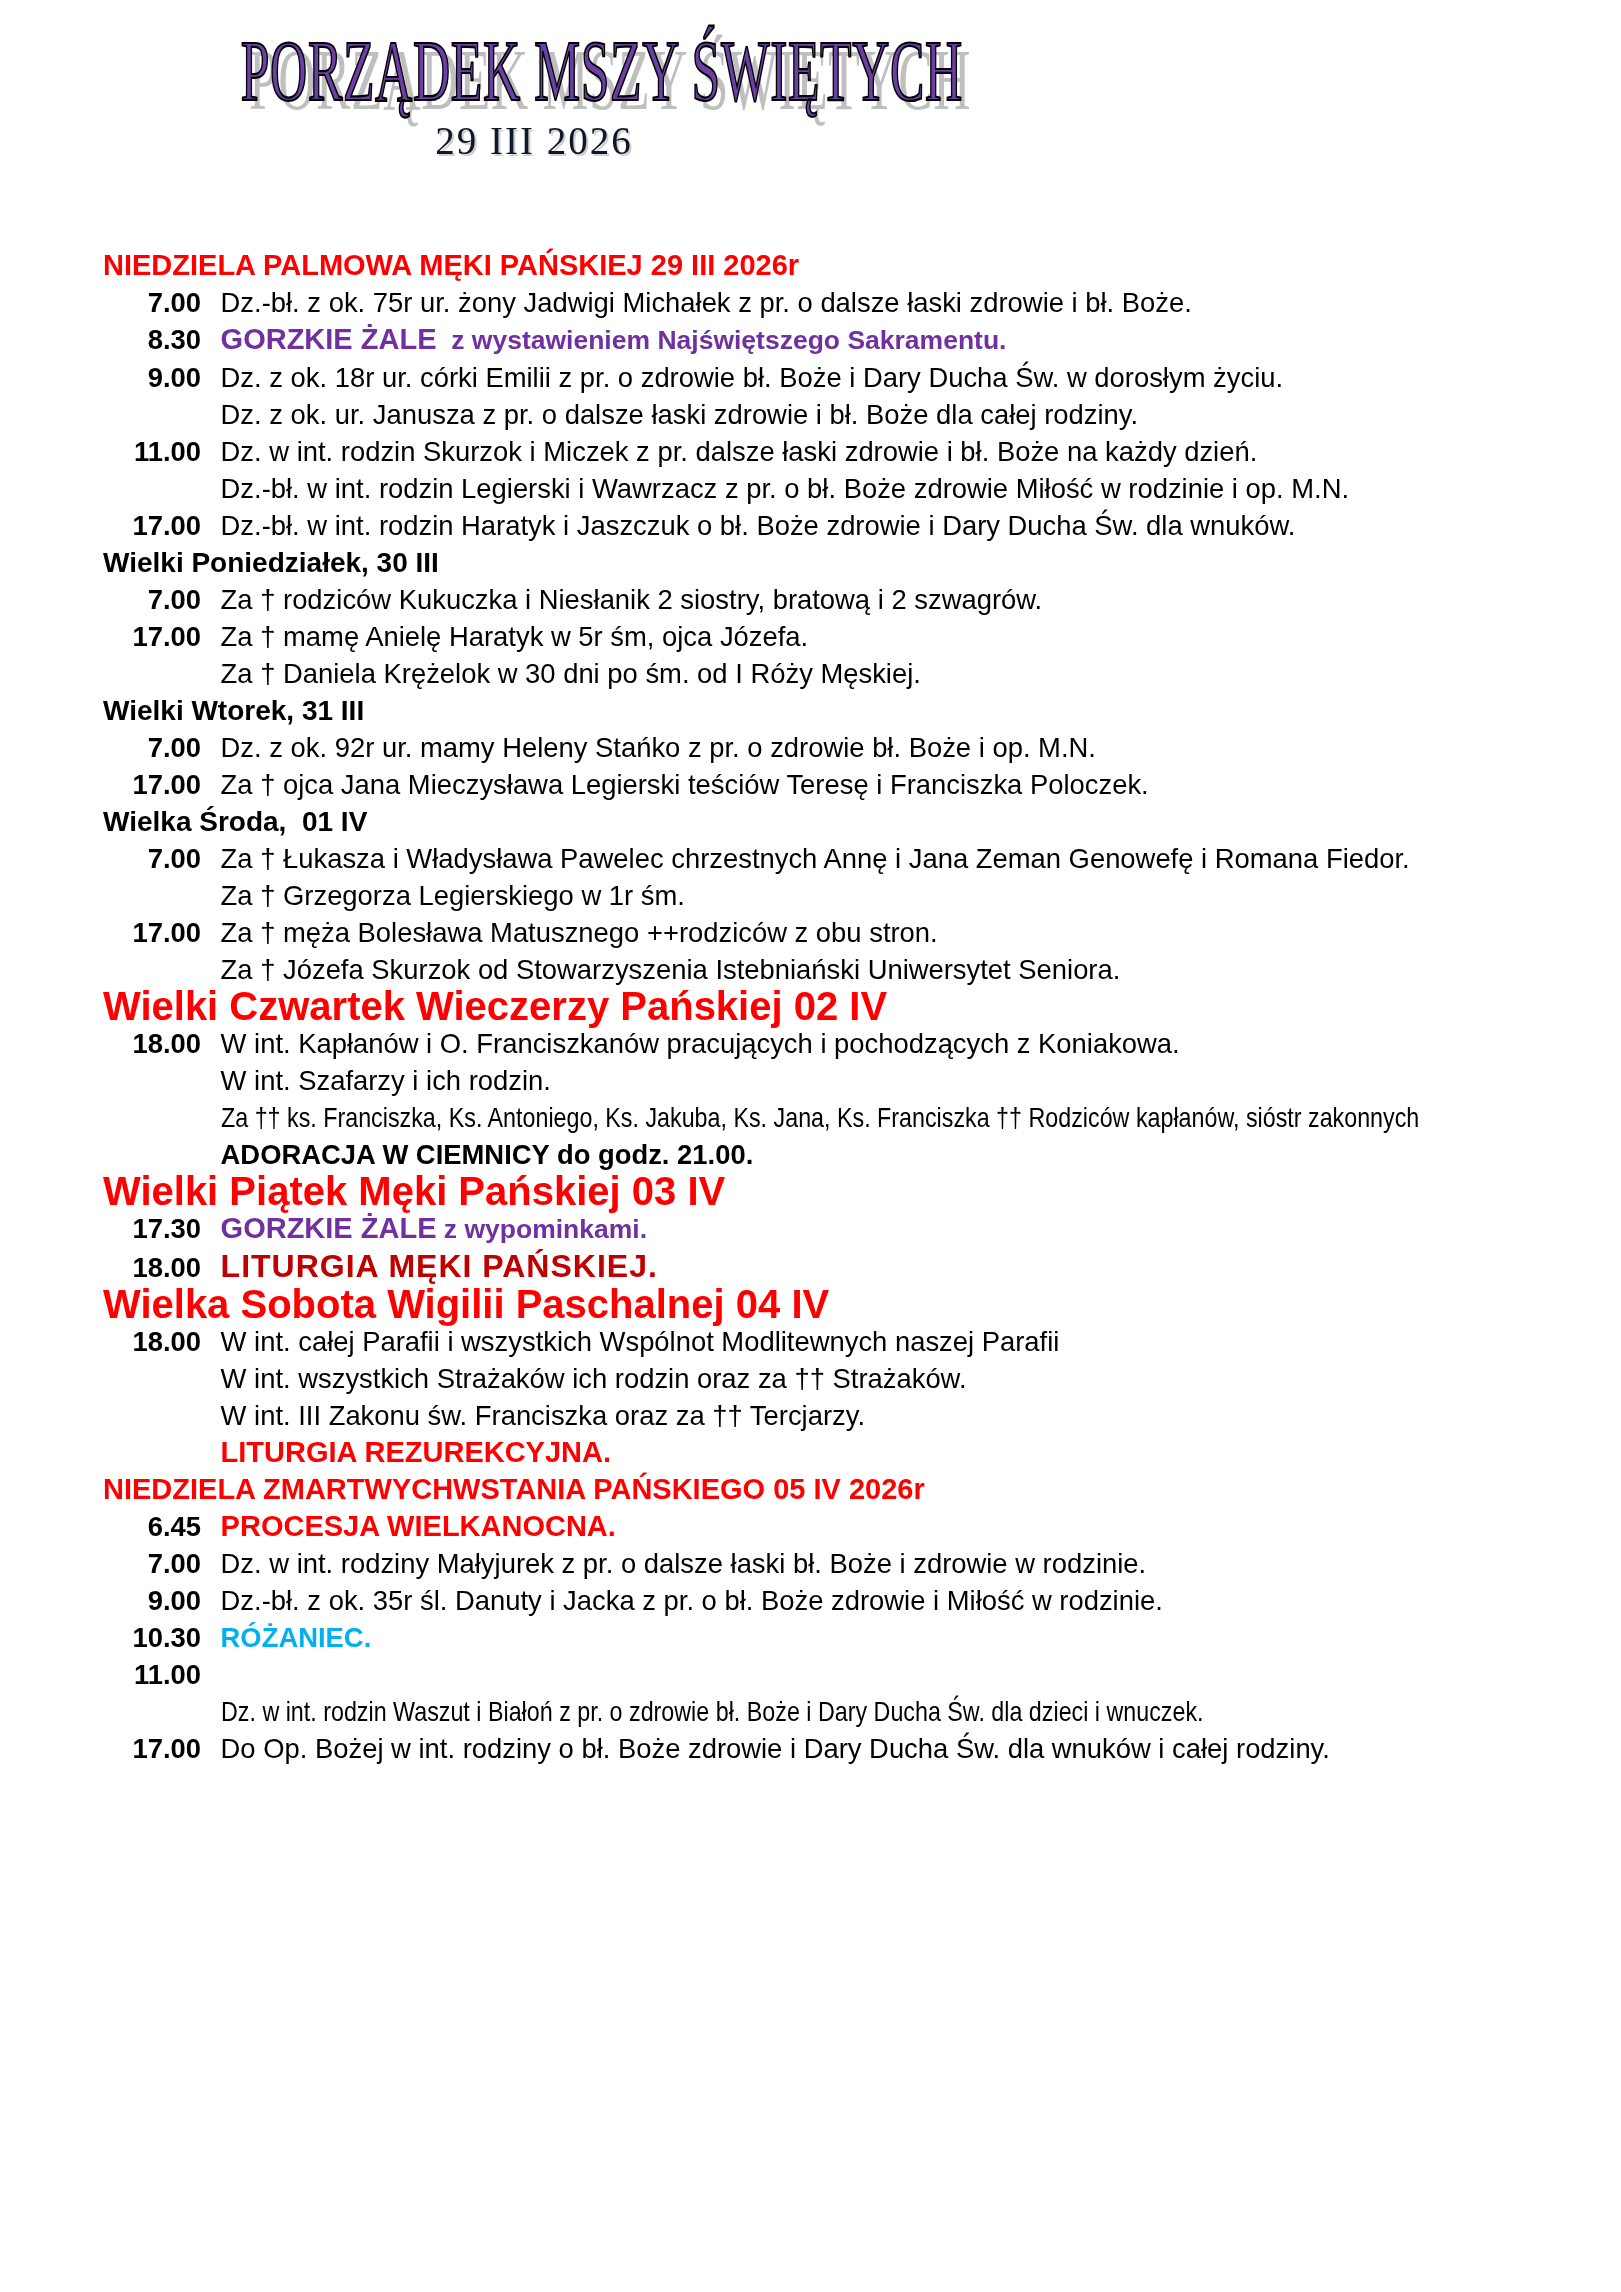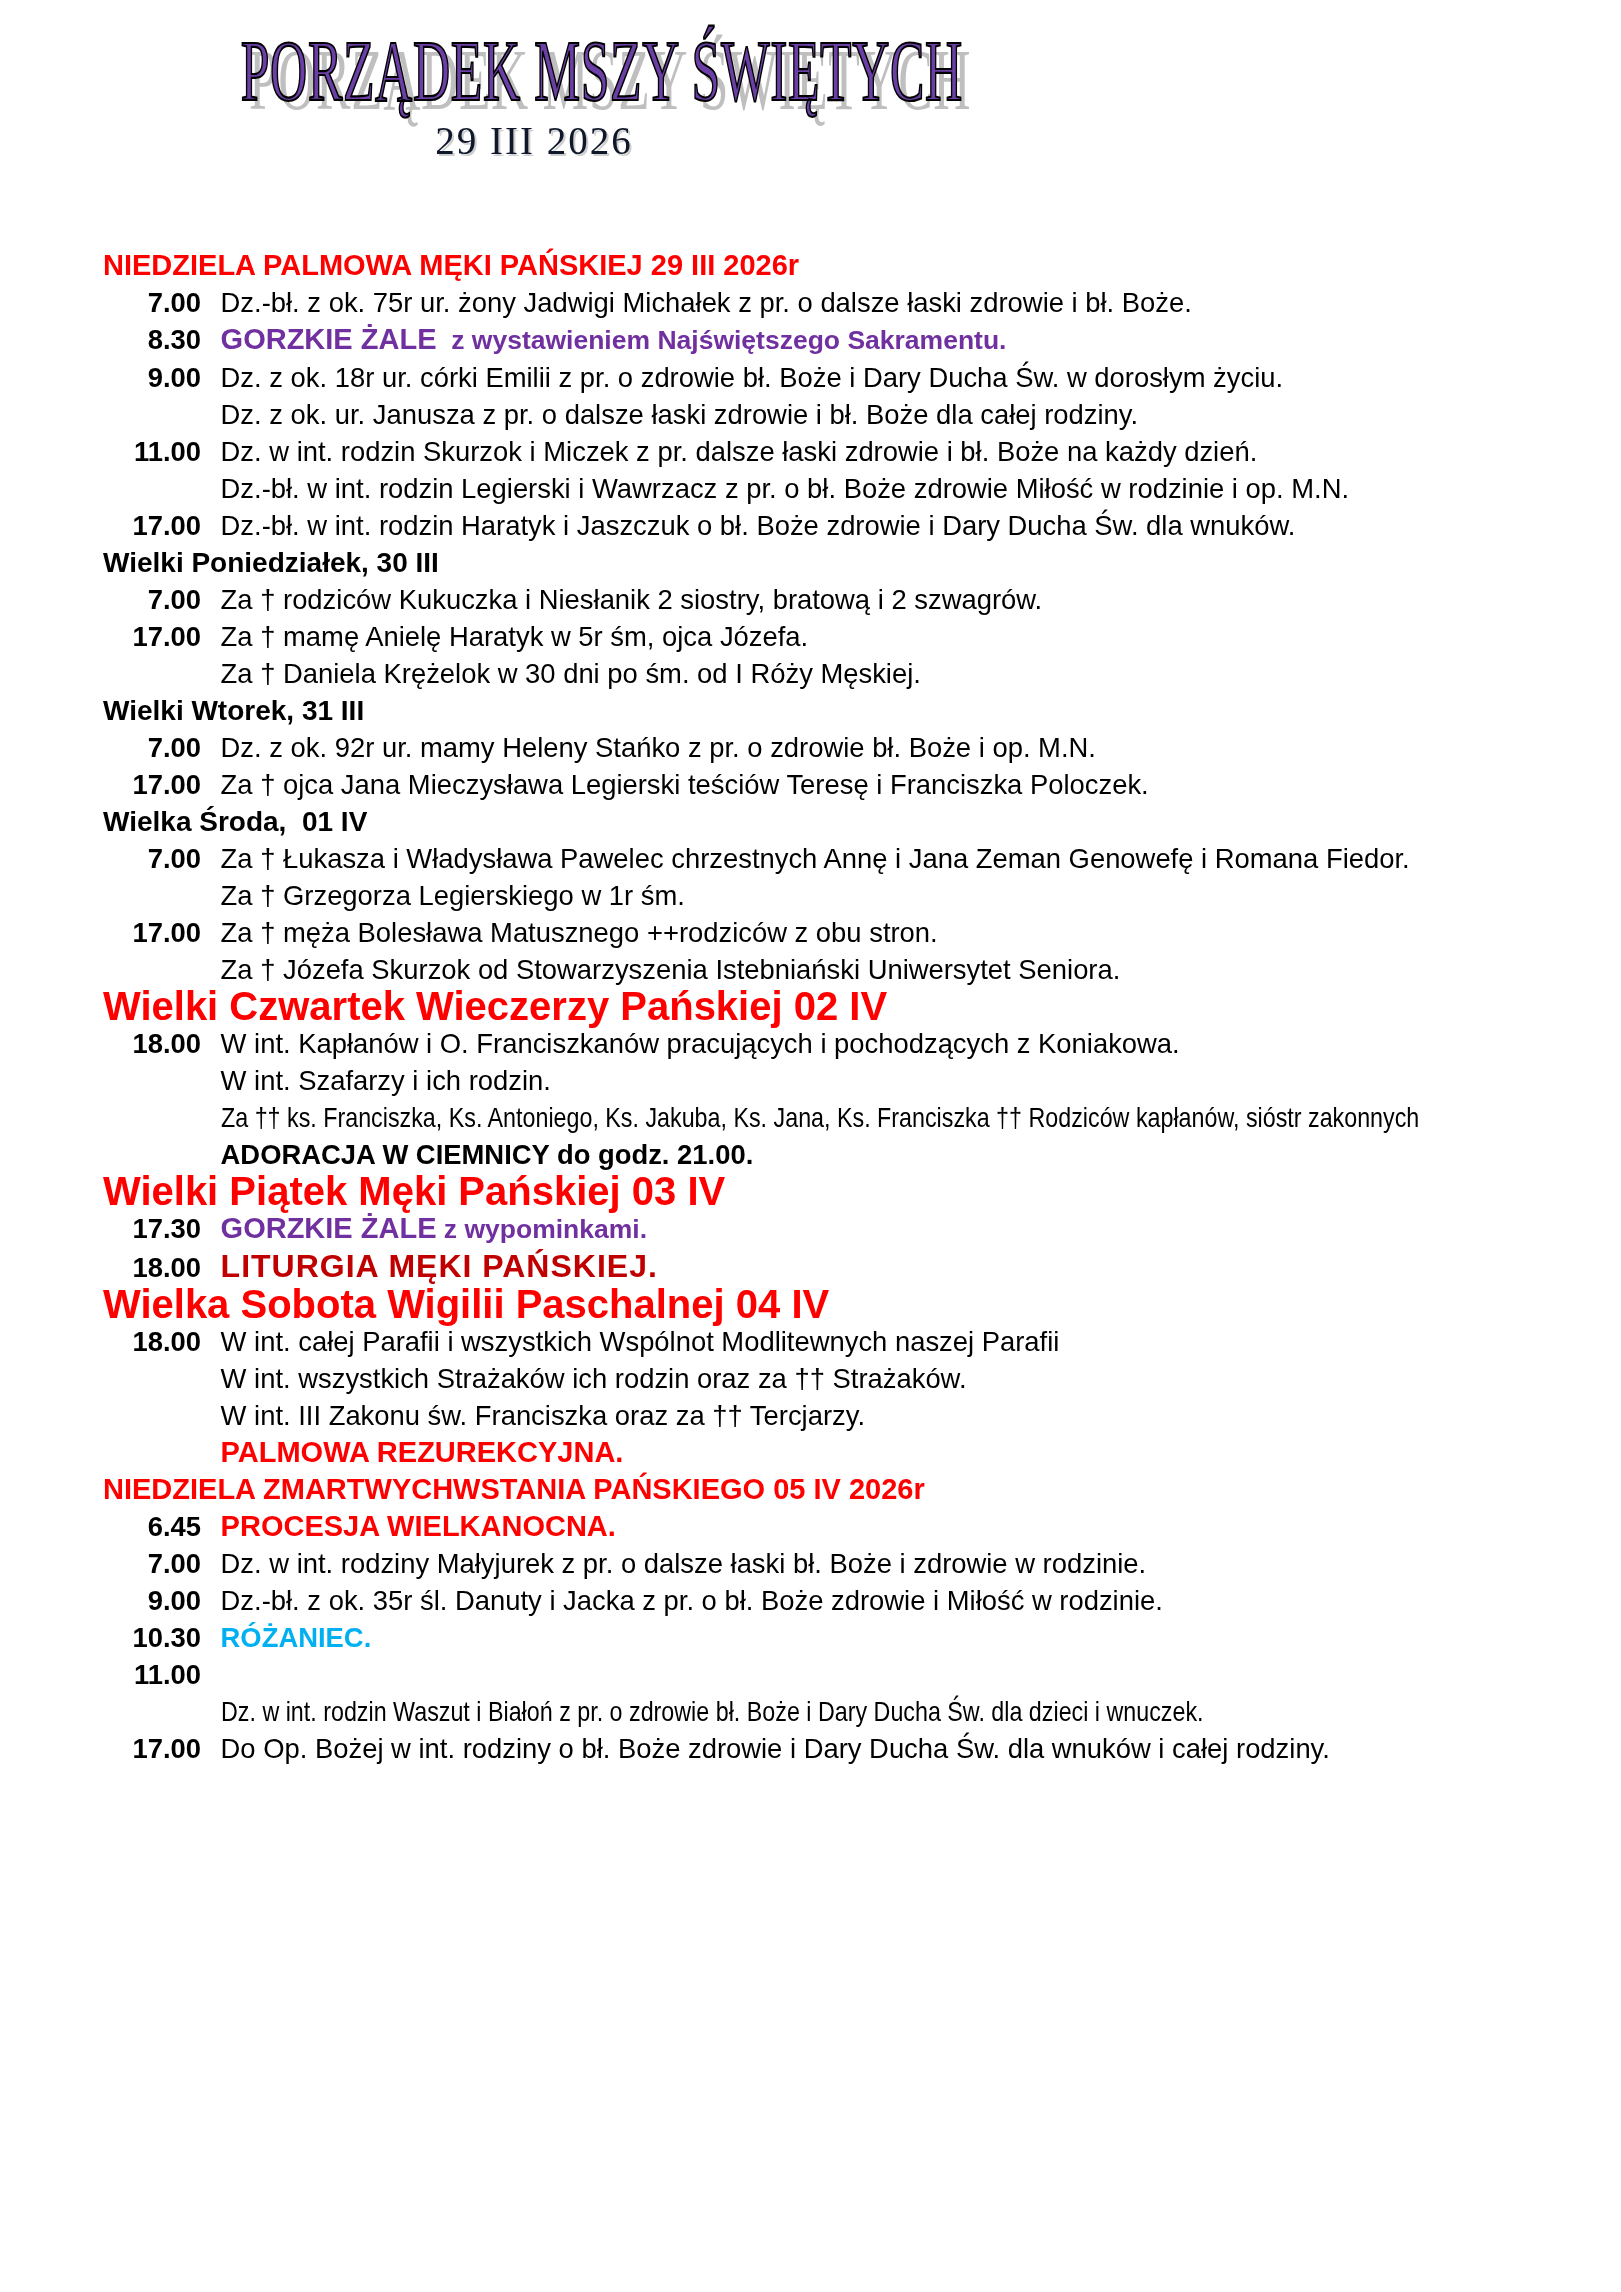--- a/index.html
+++ b/index.html
@@ -192,21 +192,21 @@
         <div class="row">
           <span class="time"></span>
           <span class="text"><span class="seg-plain">W int. wszystkich Strażaków ich rodzin oraz za †† Strażaków.</span></span>
         </div>
         <div class="row">
           <span class="time"></span>
           <span class="text"><span class="seg-plain">W int. III Zakonu św. Franciszka oraz za †† Tercjarzy.</span></span>
         </div>
         <div class="row">
           <span class="time"></span>
-          <span class="text"><span class="seg-red-bold">PALMOWA REZUREKCYJNA.</span></span>
+          <span class="text"><span class="seg-red-bold">LITURGIA REZUREKCYJNA.</span></span>
         </div>
       </div>
       <div class="section">
         <div class="heading h-red-caps">NIEDZIELA ZMARTWYCHWSTANIA PAŃSKIEGO 05 IV 2026r</div>
         <div class="row">
           <span class="time">6.45</span>
           <span class="text"><span class="seg-red-bold">PROCESJA WIELKANOCNA.</span></span>
         </div>
         <div class="row">
           <span class="time">7.00</span>

